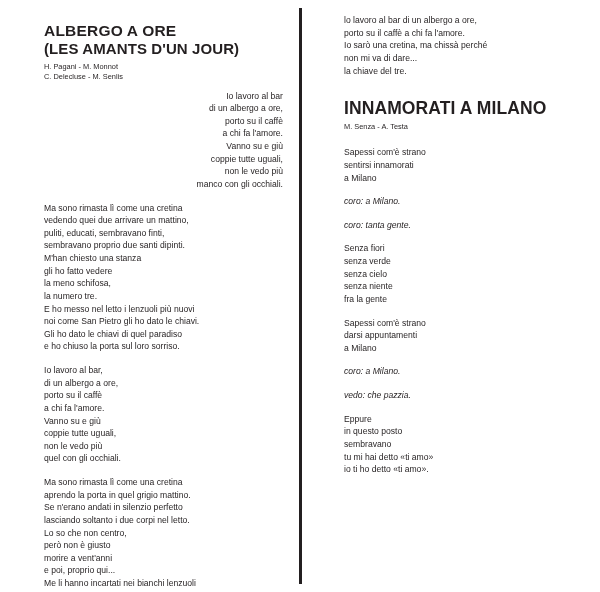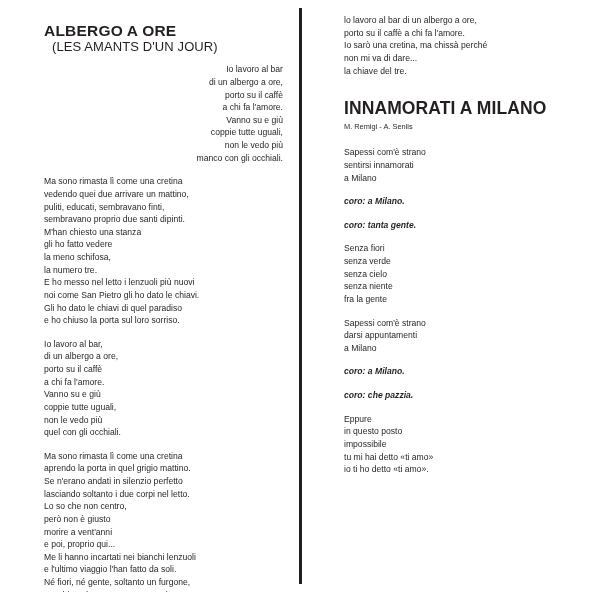--- a/index.html
+++ b/index.html
@@ -44,25 +44,25 @@
     padding: 10px 14px 0 42px;
   }
   .song-title {
     font-weight: bold;
     font-size: 15.5px;
     letter-spacing: 0.2px;
     line-height: 1.12;
     margin: 0;
   }
   .song-subtitle {
-    font-weight: normal;
-    font-size: 13px;
+    font-weight: bold;
+    font-size: 15px;
     letter-spacing: 0.1px;
     line-height: 1.15;
-    margin: 1px 0 0 8px;
+    margin: 1px 0 0 0;
   }
   .credits {
     font-size: 7.4px;
     line-height: 1.35;
     margin: 4px 0 0 0;
   }
   .credits div {
     white-space: nowrap;
   }
   .stanza {
@@ -70,21 +70,20 @@
     line-height: 1.47;
     margin: 0 0 11px 0;
     white-space: pre-line;
   }
   .stanza.first {
     margin-top: 8px;
     text-align: right;
   }
   .stanza.italic {
     font-style: italic;
-    font-weight: bold;
   }
   .title-milano {
     font-weight: bold;
     font-size: 17.5px;
     letter-spacing: 0.1px;
     margin: 22px 0 0 0;
     line-height: 1.1;
   }
   .credits-milano {
     font-size: 7.4px;
@@ -101,20 +100,24 @@
 </head>
 <body>
 
 <div class="page">
 
   <div class="divider"></div>
 
   <div class="col col-left">
     <h1 class="song-title">ALBERGO A ORE</h1>
     <div class="song-subtitle">(LES AMANTS D'UN JOUR)</div>
+    <div class="credits">
+      <div>H. Pagani - M. Monnot</div>
+      <div>C. Delecluse - M. Senlis</div>
+    </div>
     <p class="stanza first">Io lavoro al bar
 di un albergo a ore,
 porto su il caffè
 a chi fa l'amore.
 Vanno su e giù
 coppie tutte uguali,
 non le vedo più
 manco con gli occhiali.</p>
     <p class="stanza">Ma sono rimasta lì come una cretina
 vedendo quei due arrivare un mattino,
@@ -151,37 +154,37 @@
   </div>
 
   <div class="col col-right">
     <p class="stanza right-first">lo lavoro al bar di un albergo a ore,
 porto su il caffè a chi fa l'amore.
 Io sarò una cretina, ma chissà perché
 non mi va di dare...
 la chiave del tre.</p>
     <h1 class="title-milano">INNAMORATI A MILANO</h1>
     <div class="credits-milano">
-      <div>M. Remigi - A. Senlis</div>
+      <div>M. Senza - A. Testa</div>
     </div>
     <p class="stanza gap-top">Sapessi com'è strano
 sentirsi innamorati
 a Milano</p>
     <p class="stanza italic">coro: a Milano.</p>
     <p class="stanza italic">coro: tanta gente.</p>
     <p class="stanza">Senza fiori
 senza verde
 senza cielo
 senza niente
 fra la gente</p>
     <p class="stanza">Sapessi com'è strano
 darsi appuntamenti
 a Milano</p>
     <p class="stanza italic">coro: a Milano.</p>
-    <p class="stanza italic">coro: che pazzia.</p>
+    <p class="stanza italic">vedo: che pazzia.</p>
     <p class="stanza">Eppure
 in questo posto
-impossibile
+sembravano
 tu mi hai detto «ti amo»
 io ti ho detto «ti amo».</p>
   </div>
 
 </div>
 
 </body></html>

